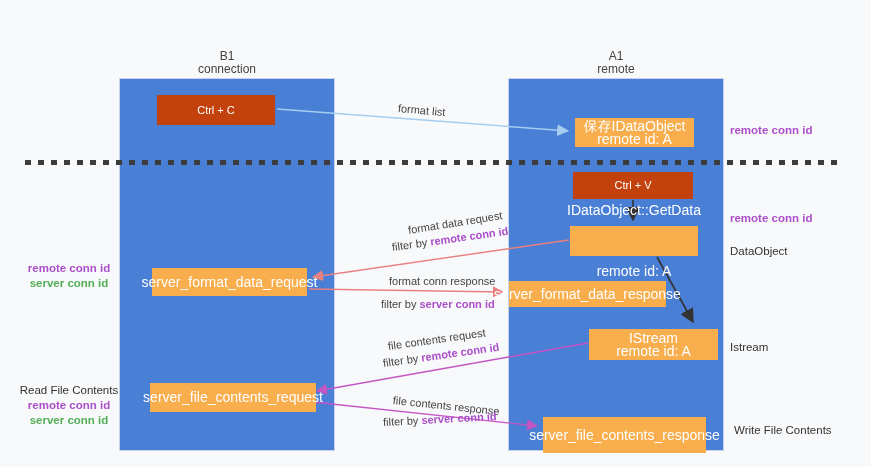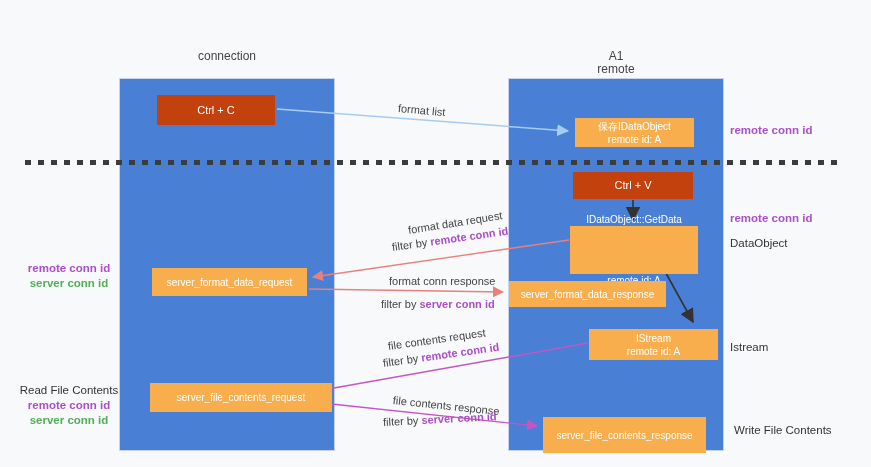--- a/index.html
+++ b/index.html
@@ -3,21 +3,21 @@
 <meta charset="utf-8">
 <style>
   html,body{margin:0;padding:0;background:#f8f9fb;}
   .stage{position:relative;width:871px;height:467px;background:#f8f9fb;overflow:hidden;
          font-family:"Liberation Sans",sans-serif;color:#3a3a3a;}
   .title{position:absolute;left:0;top:7px;width:871px;text-align:center;
          font-size:14px;line-height:19px;color:#333;}
   .col-header{position:absolute;width:216px;text-align:center;font-size:12px;line-height:13px;color:#444;}
   .col{position:absolute;top:78px;width:216px;height:373px;background:#4a7fd6;border:1px solid #c7d3ee;box-sizing:border-box;}
   .box{position:absolute;display:flex;flex-direction:column;justify-content:center;align-items:center;
-       color:#fff;font-size:10px;line-height:13px;text-align:center;box-sizing:border-box;white-space:nowrap;}
+       color:#fff;font-size:14px;line-height:13px;text-align:center;box-sizing:border-box;white-space:nowrap;}
   .box.orange{background:#f8ae4d;}
   .box.green{background:#c2410c;font-size:11px;}
   .dash-line{position:absolute;left:25px;top:160px;width:813px;height:5px;
              background:repeating-linear-gradient(90deg,#3c3c3c 0 6px,transparent 6px 13px);}
   .side-label{position:absolute;font-size:11.5px;line-height:15px;white-space:nowrap;color:#333;}
   .side-label.bold-purple{color:#ab4fc8;font-weight:bold;}
   .left-group{position:absolute;width:126px;text-align:center;font-size:11.5px;line-height:15px;white-space:nowrap;}
   .left-group .lp{color:#ab4fc8;font-weight:bold;}
   .left-group .lg{color:#53ae57;font-weight:bold;}
   .left-group .lk{color:#333;}
@@ -25,20 +25,21 @@
   .mid-label .purple{color:#ab4fc8;font-weight:bold;margin-left:3px;}
   svg.arrows{position:absolute;left:0;top:0;pointer-events:none;}
 </style>
 </head>
 <body>
 
 <div class="stage">
 
 
   <div class="col-header" style="left:119px;top:50px;">
+    <div>B1</div>
     <div>connection</div>
   </div>
   <div class="col-header" style="left:508px;top:50px;">
     <div>A1</div>
     <div>remote</div>
   </div>
 
   <div class="col" style="left:119px;"></div>
   <div class="col" style="left:508px;"></div>
 
@@ -70,41 +71,41 @@
 
   <div class="box green" style="left:157px;top:95px;width:118px;height:30px;">Ctrl + C</div>
 
   <div class="box orange" style="left:575px;top:118px;width:119px;height:29px;">
     <div>保存IDataObject</div>
     <div>remote id: A</div>
   </div>
 
   <div class="box green" style="left:573px;top:172px;width:120px;height:27px;">Ctrl + V</div>
 
-  <div class="box orange" style="left:570px;top:226px;width:128px;height:48px;gap:48px;">
+  <div class="box orange" style="left:570px;top:226px;width:128px;height:30px;gap:48px;">
     <div>IDataObject::GetData</div>
     <div>remote id: A</div>
   </div>
 
   <div class="box orange" style="left:509px;top:281px;width:157px;height:26px;">server_format_data_response</div>
 
   <div class="box orange" style="left:152px;top:268px;width:155px;height:28px;">server_format_data_request</div>
 
   <div class="box orange" style="left:589px;top:329px;width:129px;height:31px;">
     <div>IStream</div>
     <div>remote id: A</div>
   </div>
 
-  <div class="box orange" style="left:150px;top:383px;width:182px;height:29px;">server_file_contents_request</div>
+  <div class="box orange" style="left:150px;top:383px;width:166px;height:29px;">server_file_contents_request</div>
 
   <div class="box orange" style="left:543px;top:417px;width:163px;height:36px;">server_file_contents_response</div>
 
   <div class="side-label bold-purple" style="left:730px;top:123px;">remote conn id</div>
   <div class="side-label bold-purple" style="left:730px;top:211px;">remote conn id</div>
-  <div class="side-label" style="left:730px;top:236px;">DataObject</div>
+  <div class="side-label" style="left:730px;top:244px;">DataObject</div>
   <div class="side-label" style="left:730px;top:340px;">Istream</div>
   <div class="side-label" style="left:734px;top:423px;">Write File Contents</div>
 
   <div class="left-group" style="left:6px;top:261px;">
     <div class="lp">remote conn id</div>
     <div class="lg">server conn id</div>
   </div>
   <div class="left-group" style="left:6px;top:383px;">
     <div class="lk">Read File Contents</div>
     <div class="lp">remote conn id</div>

